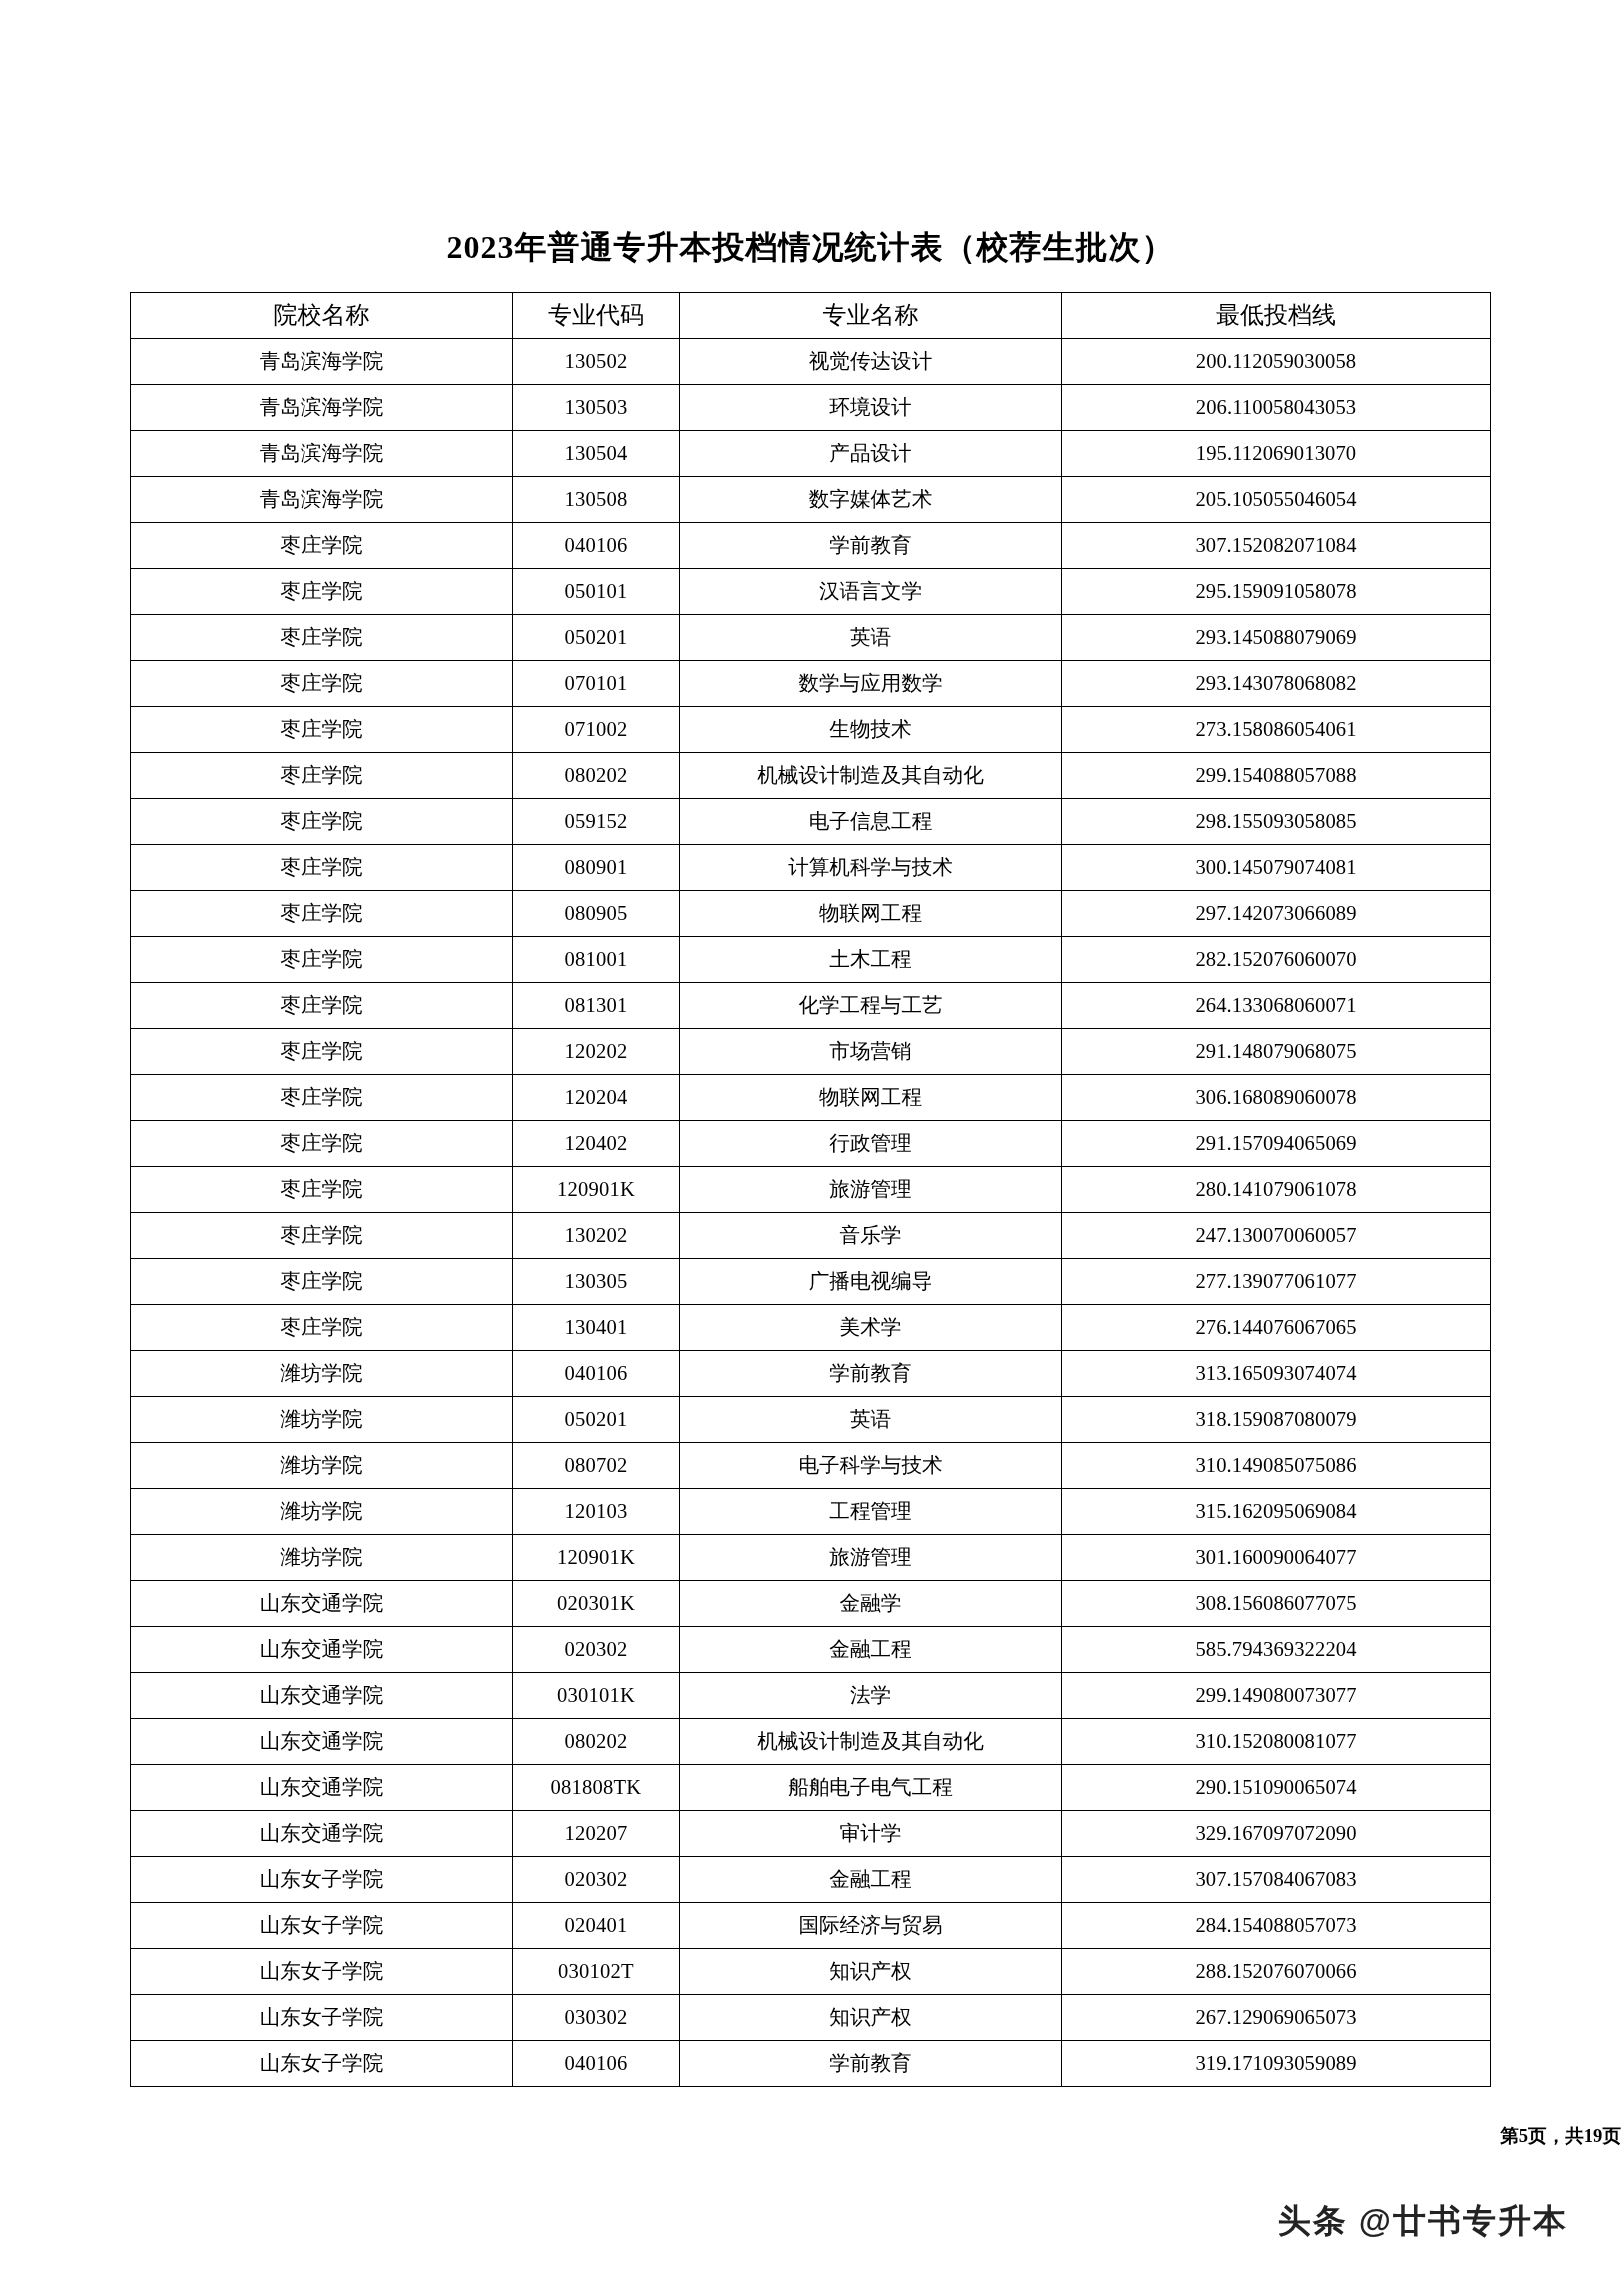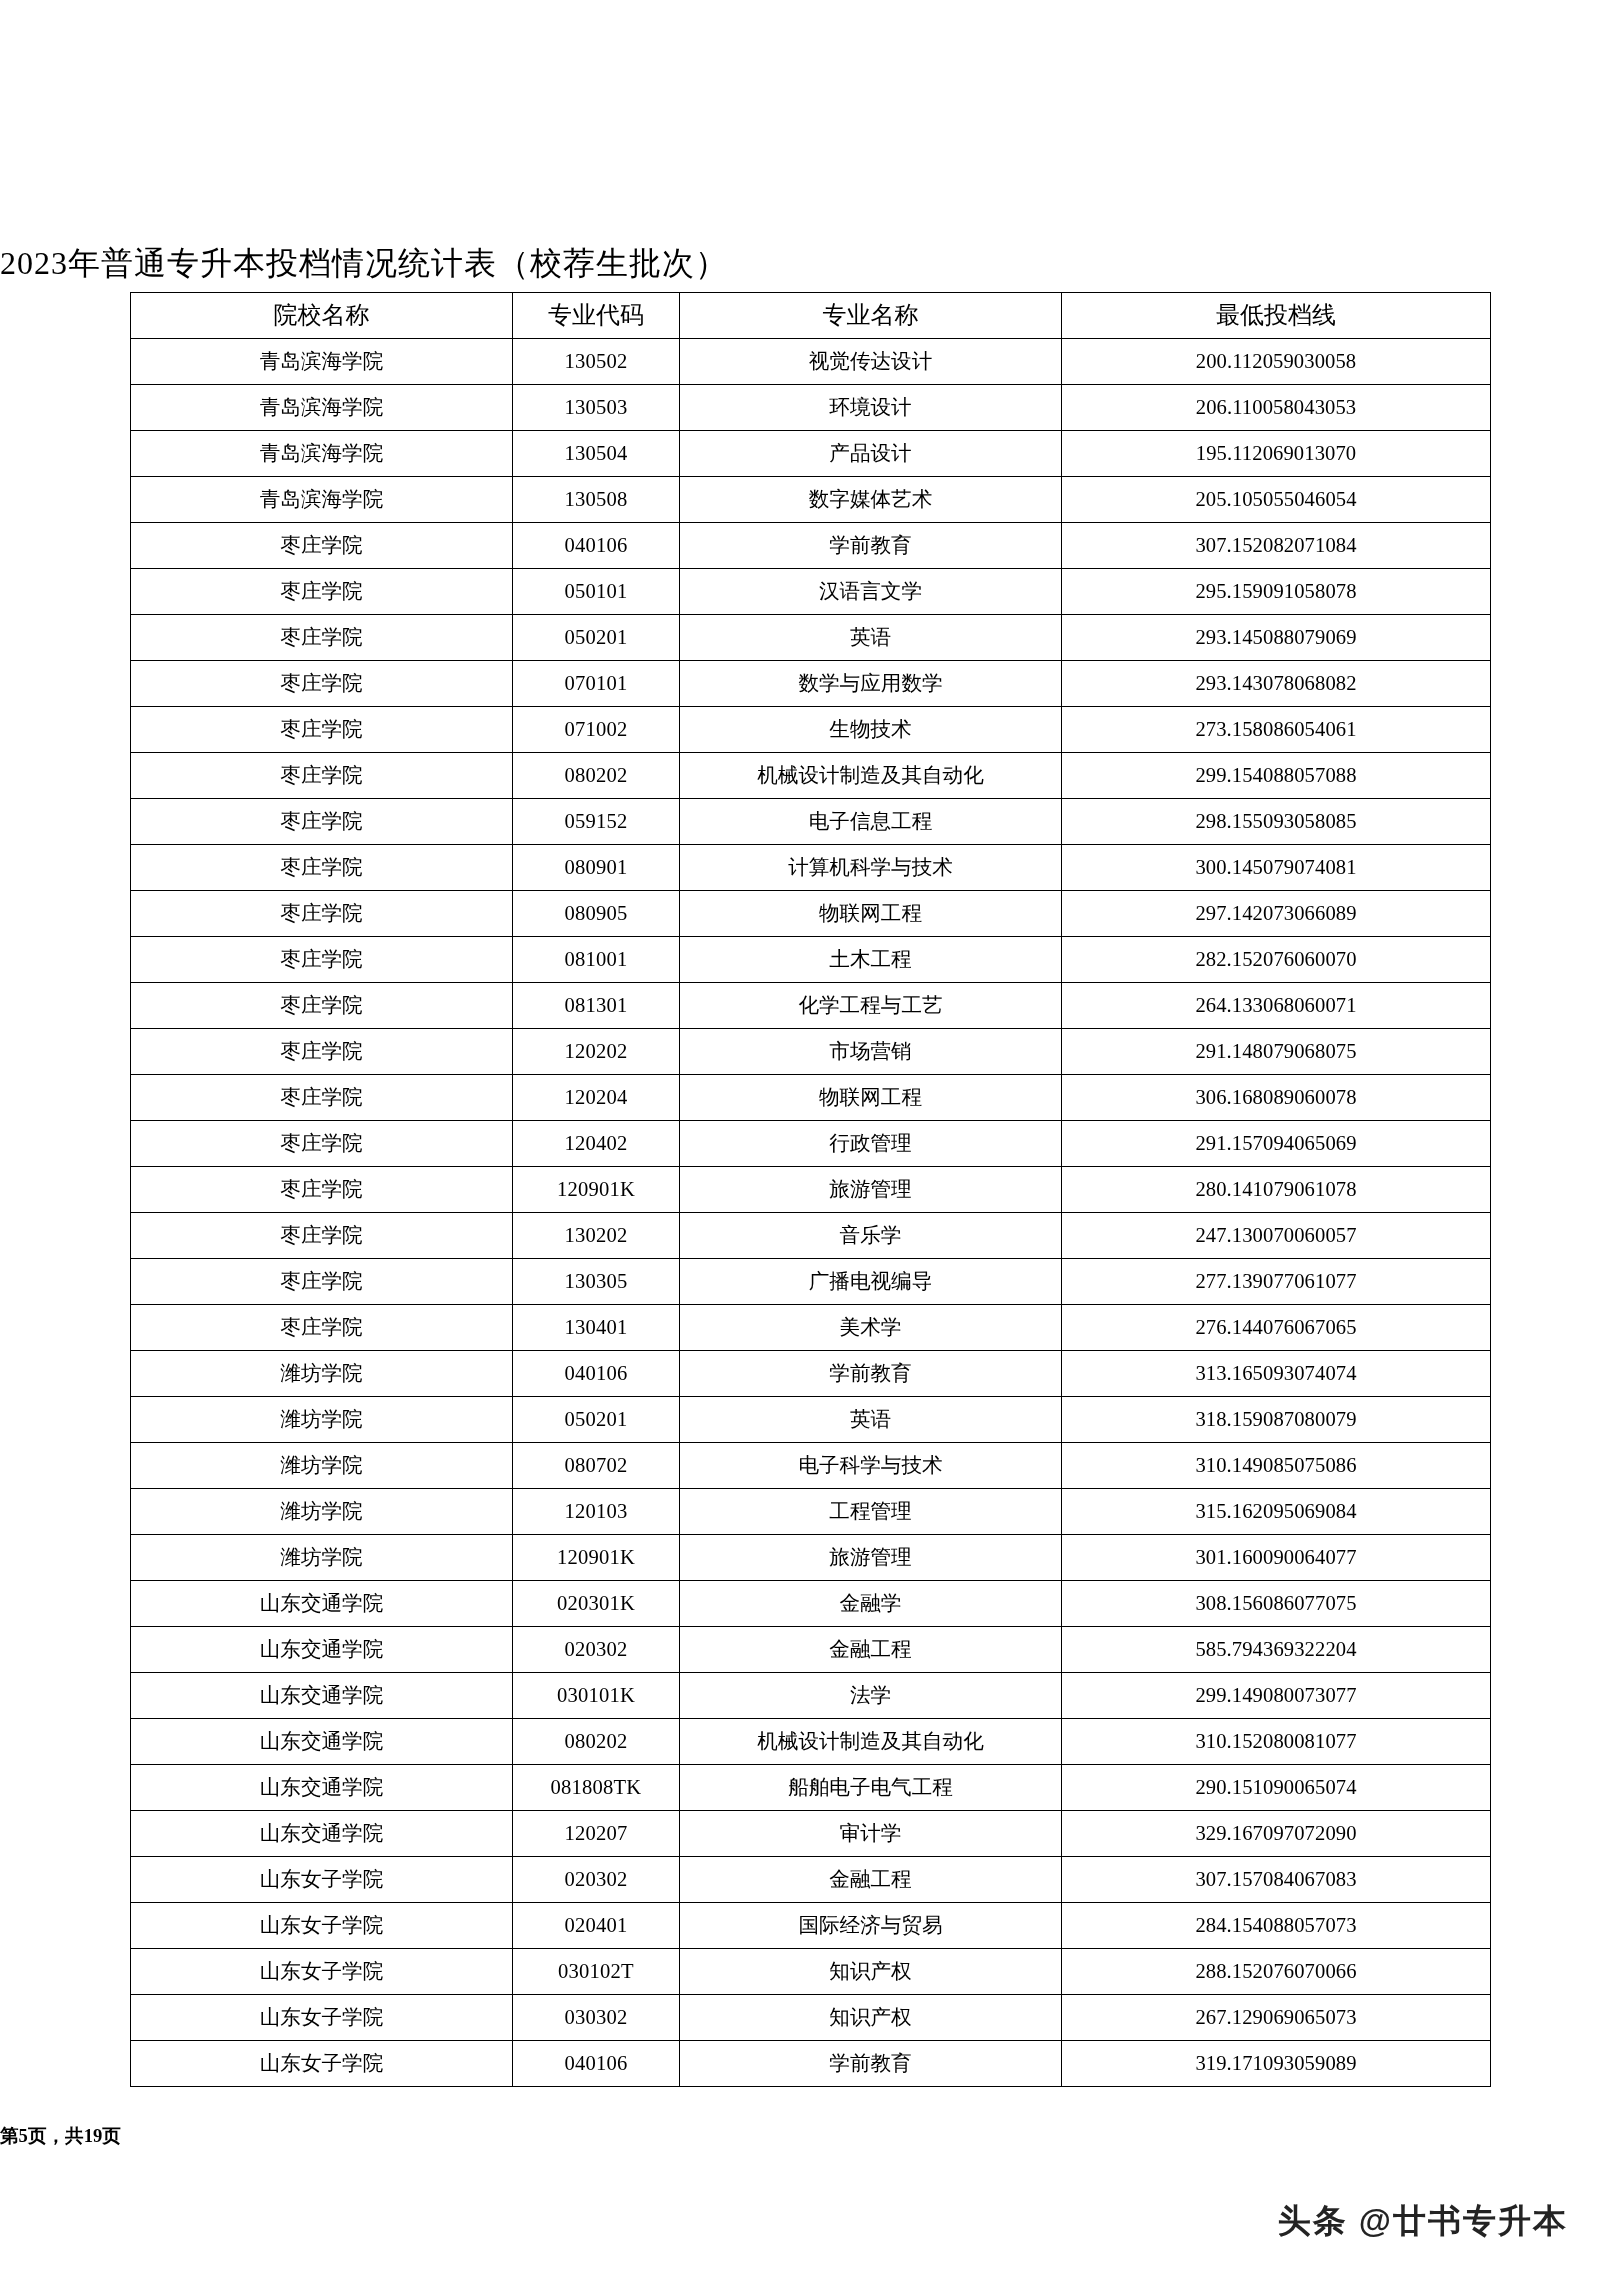--- a/index.html
+++ b/index.html
@@ -21,25 +21,25 @@
     left: 0;
     top: 0;
     width: 1621px;
     height: 2293px;
     background: #fff;
   }
 
   .doc-title {
     position: absolute;
     left: 0;
-    top: 242px;
+    top: 226px;
     width: 1621px;
-    text-align: left;
+    text-align: center;
     font-size: 32px;
-    font-weight: normal;
+    font-weight: bold;
     letter-spacing: 1px;
     font-family: "Liberation Serif", "DejaVu Serif", serif;
     white-space: nowrap;
   }
 
   .table-wrap {
     position: absolute;
     left: 130px;
     top: 292px;
     width: 1360px;
@@ -83,21 +83,21 @@
   td.code {
     font-size: 21px;
     letter-spacing: 0.2px;
   }
 
   .page-footer {
     position: absolute;
     left: 0;
     top: 2123px;
     width: 1621px;
-    text-align: left;
+    text-align: right;
     font-size: 18.6px;
     font-weight: bold;
     font-family: "Liberation Serif", "DejaVu Serif", serif;
   }
 
   .watermark {
     position: absolute;
     right: 53px;
     top: 2199px;
     font-size: 33px;

